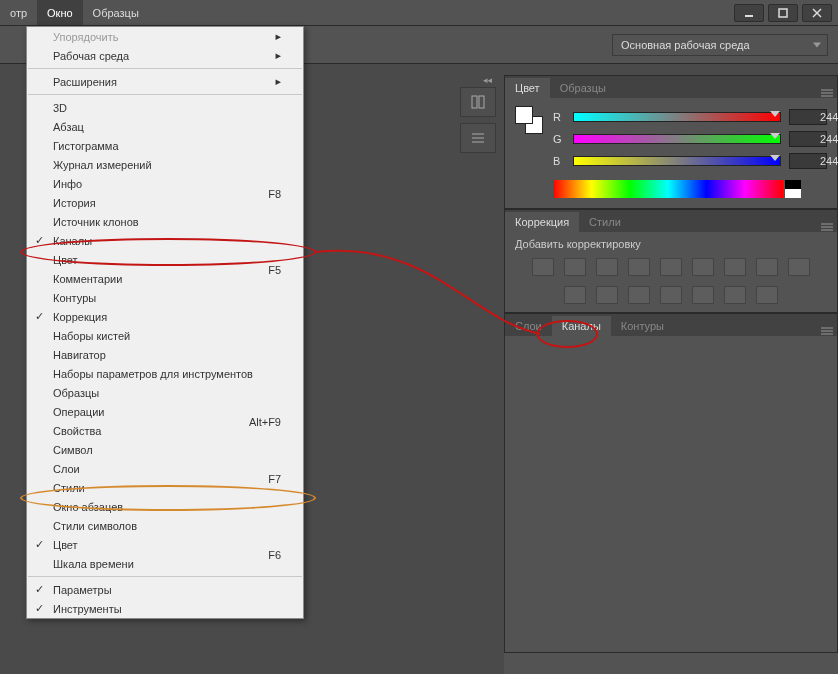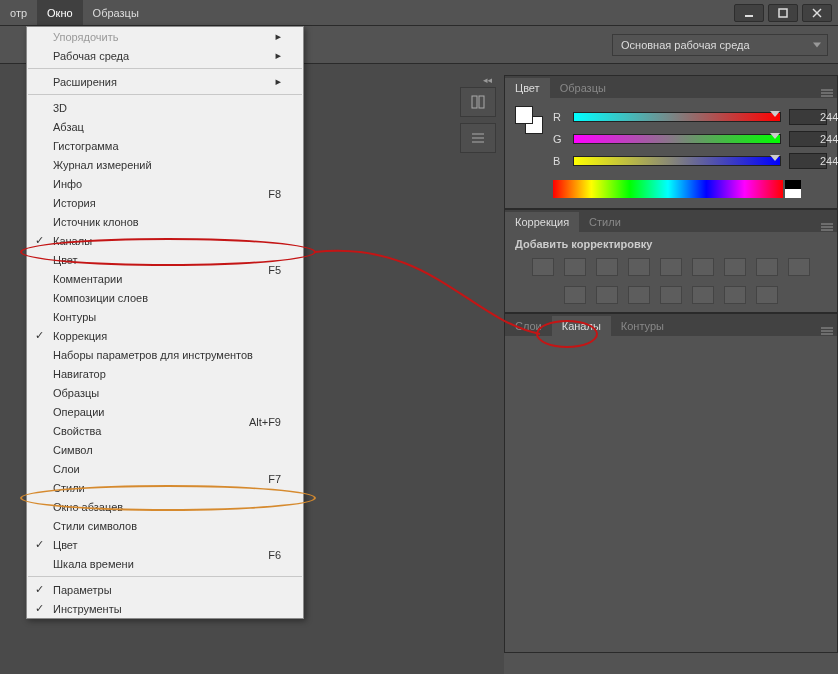--- a/index.html
+++ b/index.html
@@ -56,21 +56,21 @@
   .slider-value{ width:38px; height:16px; background:#3a3a3a; border:1px solid #222; color:#ddd; text-align:center; line-height:14px;padding-left:30px;}
 
   .spectrum{ height:18px; margin:8px 0 2px 38px; width:230px;
     background:linear-gradient(to right, red, yellow, lime, cyan, blue, magenta, red); position:relative;}
   .spectrum::after{content:"";position:absolute;right:-18px;top:0;width:16px;height:18px;
     background:linear-gradient(#000 50%,#fff 50%);}
 
   .adjust-grid{ display:flex; flex-wrap:wrap; gap:10px; justify-content:center; padding:8px 20px;}
   .adj-icon{ width:22px; height:18px; background:#5d5d5d; border:1px solid #444;}
 
-  .adjust-title{color:#ccc; font-weight:bold; padding:6px 10px 0;}
+  .adjust-title{color:#ccc; font-weight:normal; padding:6px 10px 0;}
 
   .dropdown-menu{
     position:absolute; top:26px; left:26px; width:278px; background:#f0f0f0;
     border:1px solid #8a8a8a; box-shadow:2px 2px 6px rgba(0,0,0,.4); z-index:100;
   }
   .menu-item{ display:flex; align-items:center; height:19px; padding:0 22px 0 26px; color:#333; position:relative;justify-content:space-between;}
   .menu-item.disabled{ color:#9a9a9a;}
   .menu-item .shortcut{ margin-left:auto; color:#333;margin-top:20px;}
   .menu-item .arrow{ margin-left:auto; color:#333;}
   .menu-item .check{ position:absolute; left:8px; color:#333;}
@@ -274,34 +274,34 @@
       <span>Каналы</span>
     </div>
   <div class="menu-item">
       <span>Цвет</span>
       <span class="shortcut">F5</span>
     </div>
   <div class="menu-item">
       <span>Комментарии</span>
     </div>
   <div class="menu-item">
-      <span>Композиции слоев</span>
-    </div>
-  <div class="menu-item">
       <span>Контуры</span>
     </div>
   <div class="menu-item">
       <span class="check">✓</span>
       <span>Коррекция</span>
     </div>
   <div class="menu-item">
+      <span>Наборы кистей</span>
+    </div>
+  <div class="menu-item">
+      <span>Навигатор</span>
+    </div>
+  <div class="menu-item">
       <span>Наборы параметров для инструментов</span>
-    </div>
-  <div class="menu-item">
-      <span>Навигатор</span>
     </div>
   <div class="menu-item">
       <span>Образцы</span>
     </div>
   <div class="menu-item">
       <span>Операции</span>
       <span class="shortcut">Alt+F9</span>
     </div>
   <div class="menu-item">
       <span>Свойства</span>

